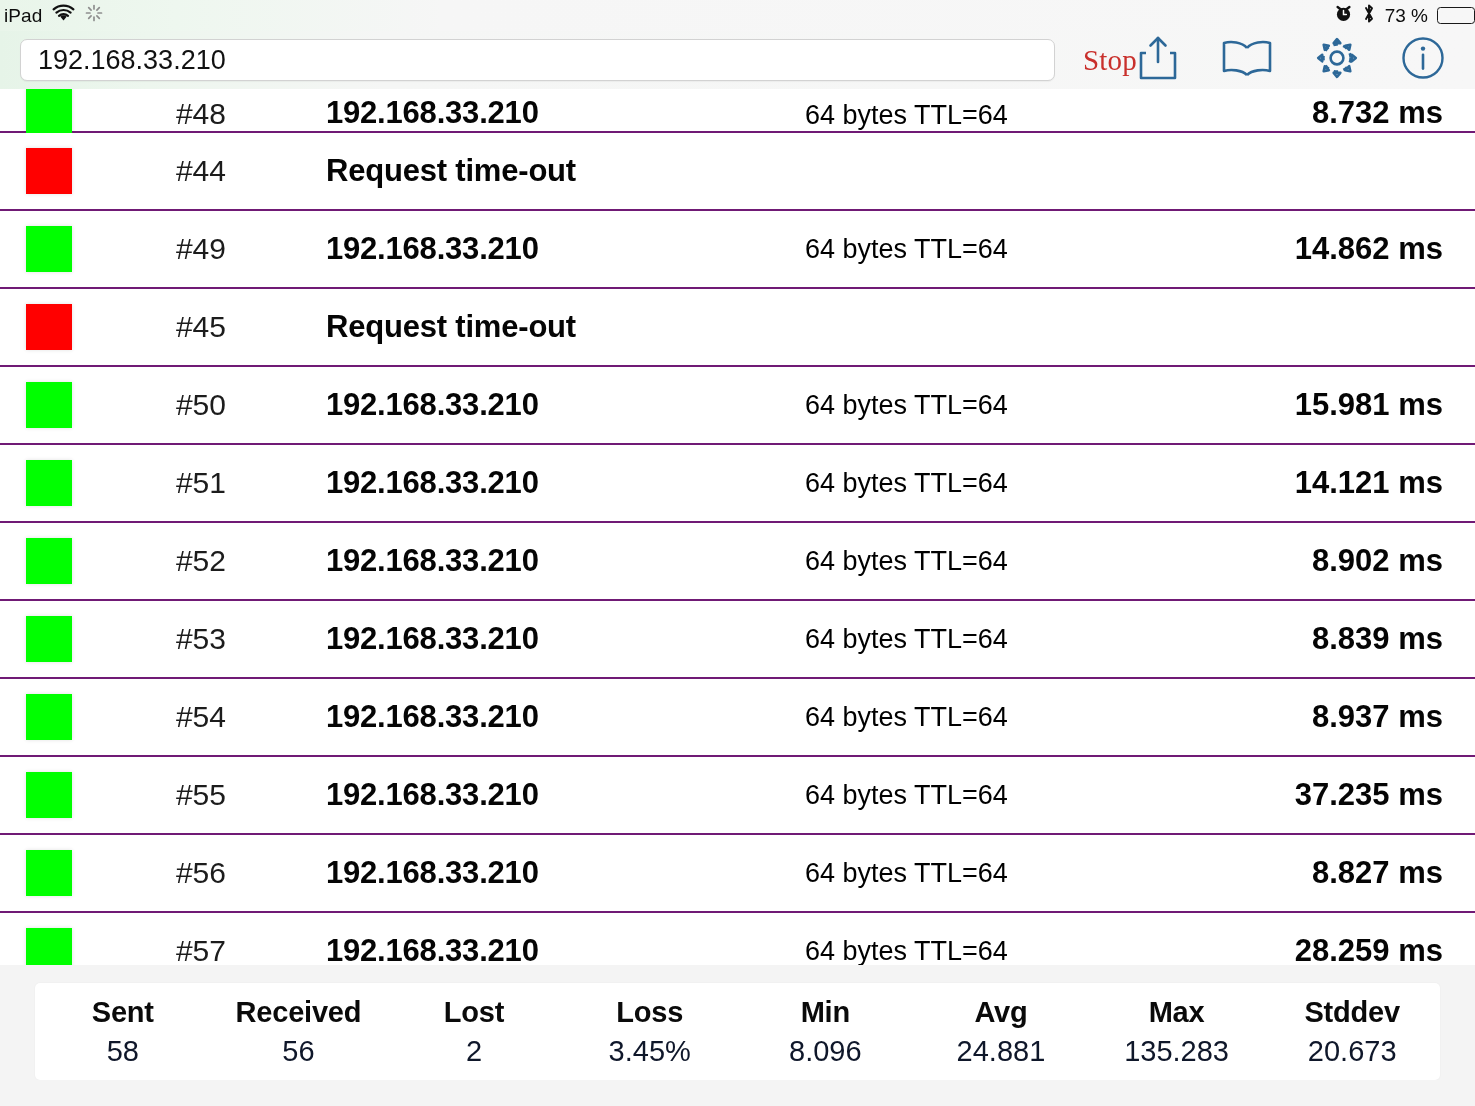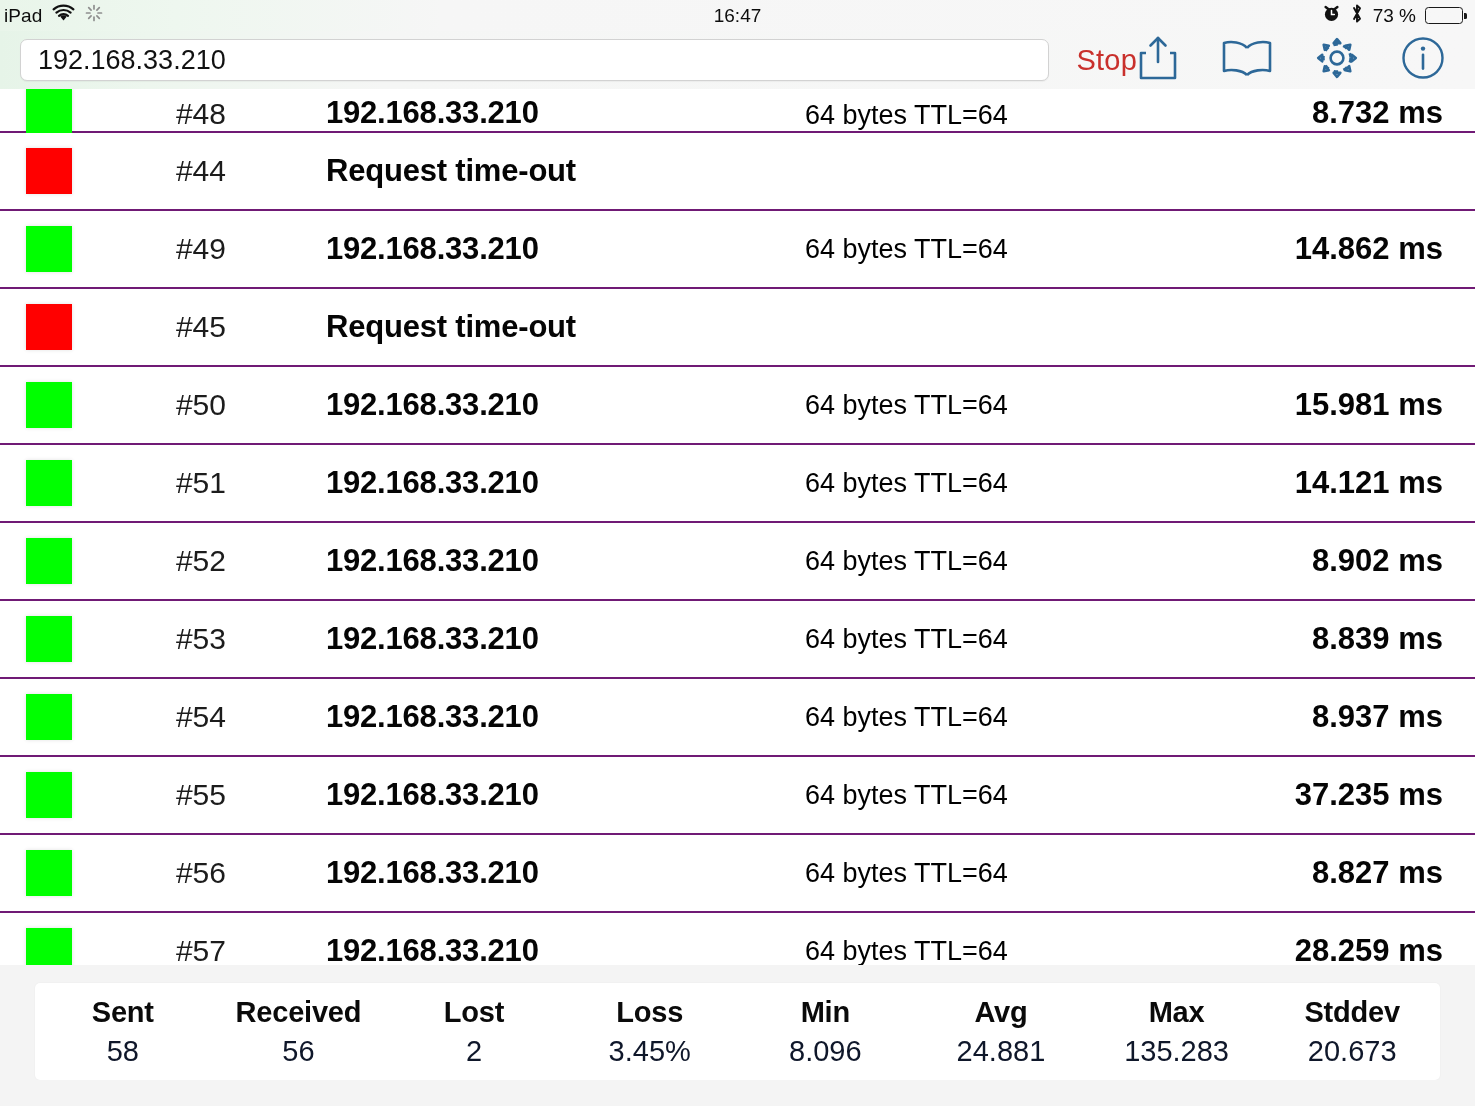--- a/index.html
+++ b/index.html
@@ -19,21 +19,21 @@
     font-size:19px; color:#0d0d0d;
   }
   #sb-left { display:flex; align-items:center; gap:9px; padding-left:4px; }
   #sb-device { font-size:19px; letter-spacing:.1px; }
   #sb-center {
     position:absolute; left:0; right:0; text-align:center;
     font-size:19px; font-weight:400;
   }
   #sb-right {
     margin-left:auto; display:flex; align-items:center; gap:9px;
-    padding-right:12px; z-index:2;
+    z-index:2;
   }
   #sb-batt-pct { font-size:19px; }
   .batt-shell {
     width:38px; height:17px; border:1.7px solid #1a1a1a; border-radius:3.5px;
     position:relative; padding:1.6px;
   }
   .batt-shell:after {
     content:""; position:absolute; right:-4.5px; top:5px;
     width:2.6px; height:6px; background:#1a1a1a; border-radius:0 1.5px 1.5px 0;
   }
@@ -51,21 +51,21 @@
     display:flex; align-items:center;
     box-shadow:0 1px 1px rgba(0,0,0,.045);
   }
   #addr-value {
     border:0; outline:0; background:transparent;
     font-family:"Liberation Sans", sans-serif;
     font-size:27px; color:#111; padding-left:17px; width:100%;
   }
   #stop-button {
     margin-left:28px; font-size:29px; color:#c9302c;
-    letter-spacing:.2px; cursor:pointer; user-select:none;
+    letter-spacing:.2px; cursor:pointer; user-select:none;font-family:Liberation Serif, serif;
   }
   #tb-icons { margin-left:auto; display:flex; align-items:center; gap:42px; padding-right:30px; }
   .tbicon { cursor:pointer; display:block; }
 
   
   #list {
     position:absolute; top:89px; left:0; width:1475px; height:876px;
     background:#ffffff; overflow:hidden;
   }
   .row {
@@ -145,21 +145,20 @@
             <line x1="13" y1="9" x2="16.5" y2="9"></line>
             <line x1="3.7" y1="3.7" x2="6.1" y2="6.1"></line>
             <line x1="11.9" y1="11.9" x2="14.3" y2="14.3"></line>
             <line x1="3.7" y1="14.3" x2="6.1" y2="11.9"></line>
             <line x1="11.9" y1="6.1" x2="14.3" y2="3.7"></line>
           </g>
         </svg>
       </span>
     </div>
 
-    <div id="sb-center">16:47</div>
 
     <div id="sb-right">
       <span>
         <svg width="19" height="19" viewBox="0 0 19 19">
           <circle cx="9.5" cy="10.4" r="6.6" fill="#111"></circle>
           <path d="M3.6 3.0 L6.6 5.2 M15.4 3.0 L12.4 5.2" stroke="#111" stroke-width="2.4" stroke-linecap="round"></path>
           <path d="M9.5 6.6 V10.6 H12.3" stroke="#fff" stroke-width="1.5" stroke-linecap="round" fill="none"></path>
         </svg>
       </span>
       <span>

